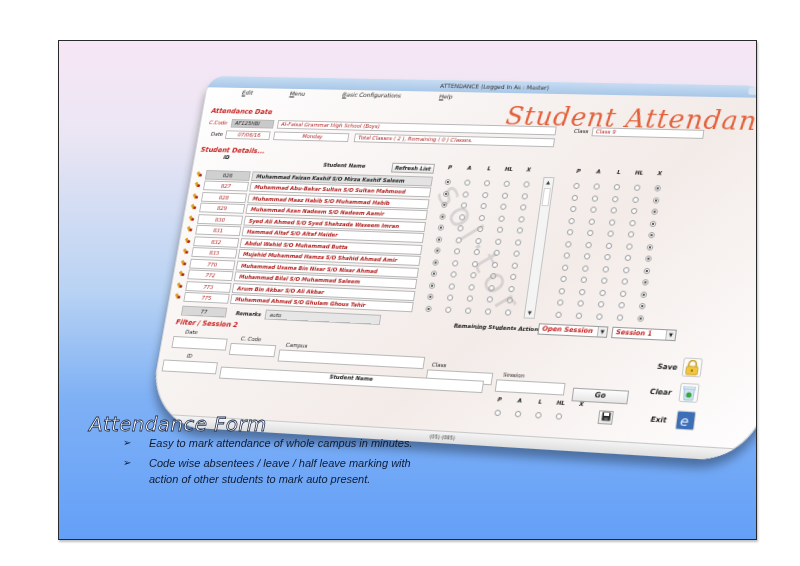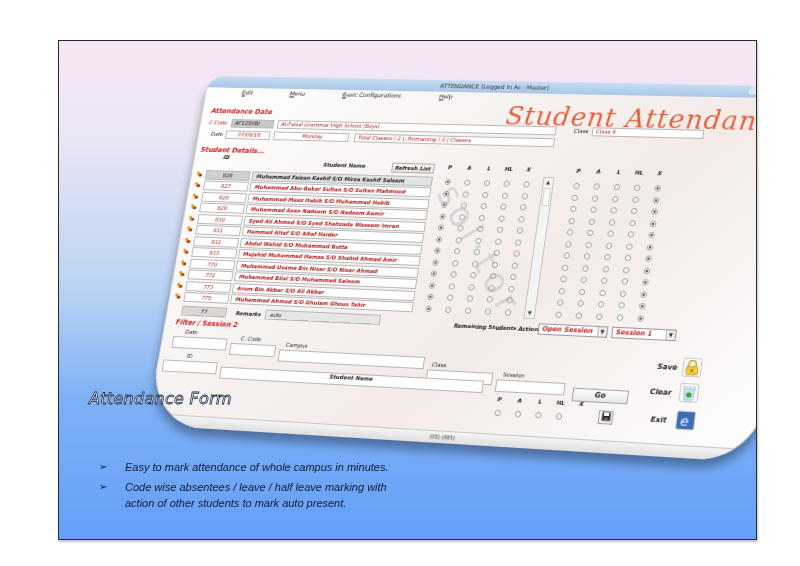--- a/index.html
+++ b/index.html
@@ -79,25 +79,25 @@
   }
   .dropdown .dd-arrow { position: absolute; right: 0; top: 0; width: 9px; height: 9px; background: #eee; border-left: 1px solid #bbb; font-size: 5px; color: #222; text-align: center; line-height: 9px; }
 
   .side-label { position: absolute; font-size: 7px; font-weight: bold; font-style: italic; color: #222; }
   .side-icon { position: absolute; width: 18px; height: 18px; border: 1px solid #ccc; background: #fafafa; border-radius: 2px; display: flex; align-items: center; justify-content: center; }
 
   .status-strip { position: absolute; left: 0; right: 0; bottom: 0; height: 12px; background: linear-gradient(#f4f4f4, #dedede); border-top: 1px solid #c8c8c8; font-size: 5px; text-align: center; line-height: 11px; color: #333; }
 
   
   .feature-title {
-    position: absolute; left: 30px; top: 348px;
-    font-family: "DejaVu Sans", sans-serif; font-size: 16px; font-style: italic; color: #ffffff;
+    position: absolute; left: 30px; top: 371px;
+    font-family: "DejaVu Sans", sans-serif; font-size: 20px; font-style: italic; color: #ffffff;
     -webkit-text-stroke: 0.8px #1d2b4a; letter-spacing: 0.3px;
   }
-  .bullets { position: absolute; left: 40px; top: 394px; width: 290px; list-style: none; margin-top: 24px; }
+  .bullets { position: absolute; left: 64px; top: 394px; width: 290px; list-style: none; }
   .bullets li {
     position: relative; padding-left: 26px; font-family: "Liberation Sans", sans-serif;
     font-style: italic; font-size: 11px; line-height: 16px; color: #0f1b33; margin-bottom: 4px;
   }
   .bullets li::before { content: "\27A2"; position: absolute; left: 0; top: 0; font-style: normal; font-size: 10px; color: #0f1b33; }
 
   .watermark { position: absolute; left: 240px; top: 150px; font-size: 34px; color: rgba(160,160,160,0.35); transform: rotate(55deg); font-family: "DejaVu Sans", sans-serif; letter-spacing: 6px; pointer-events: none; }
 </style>
 </head>
 <body>

